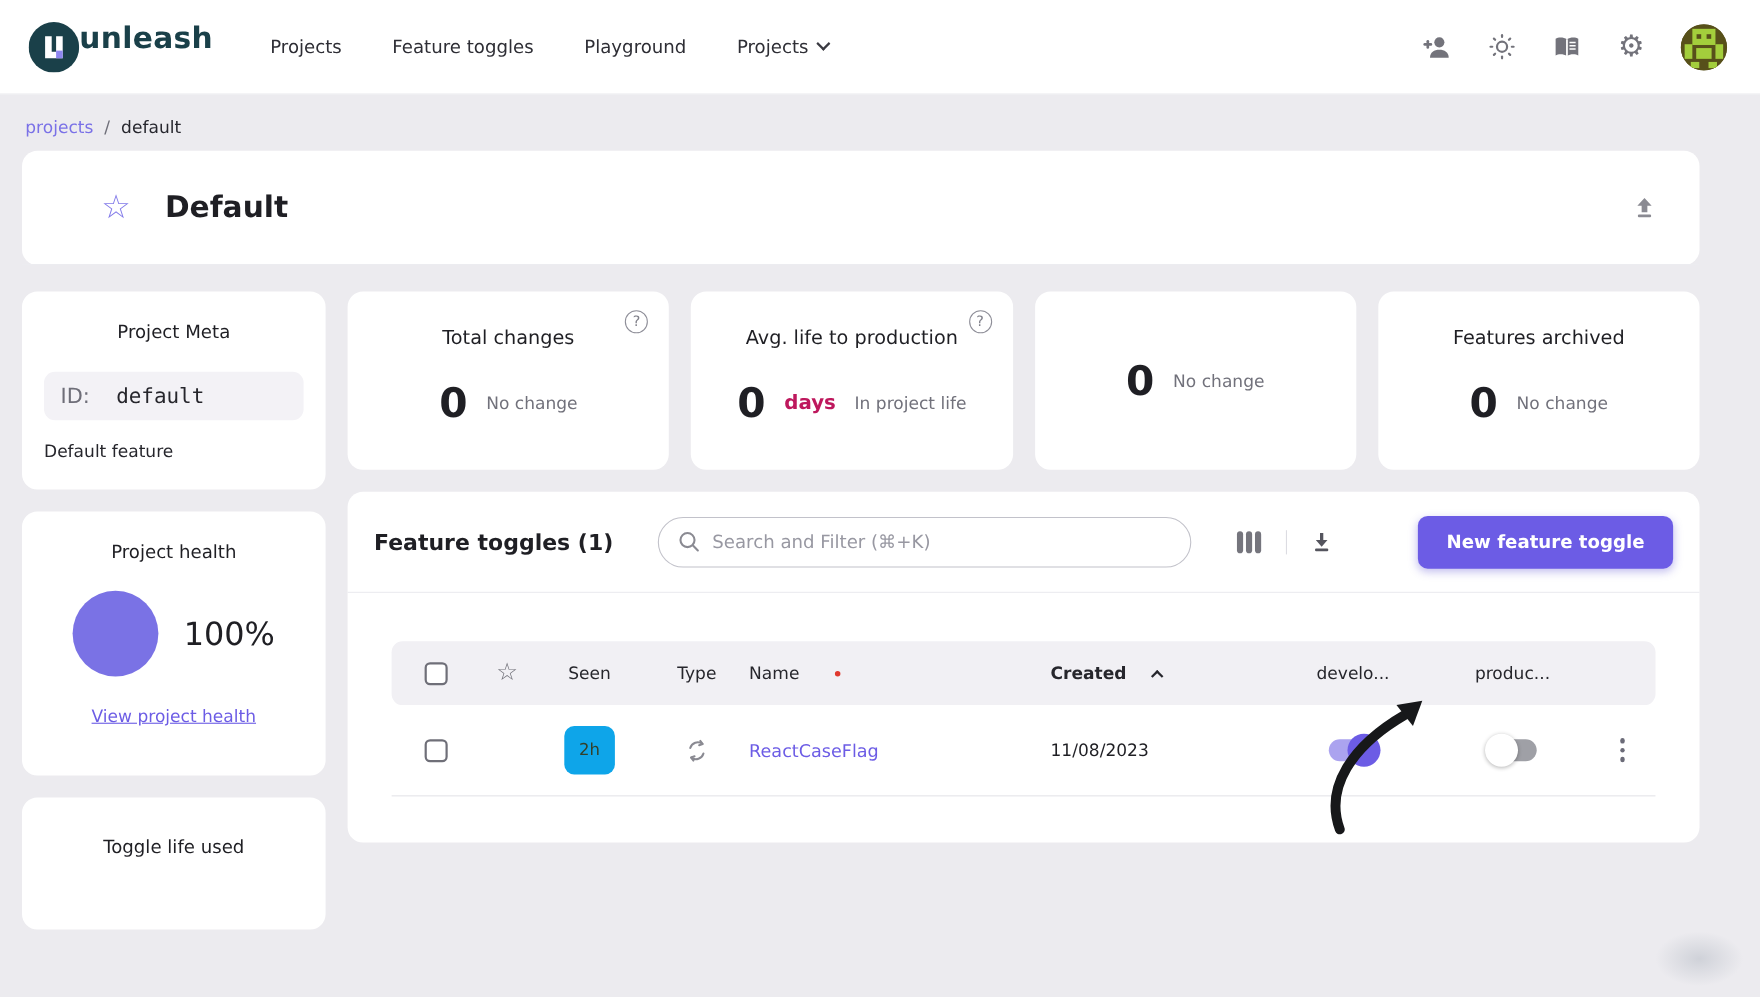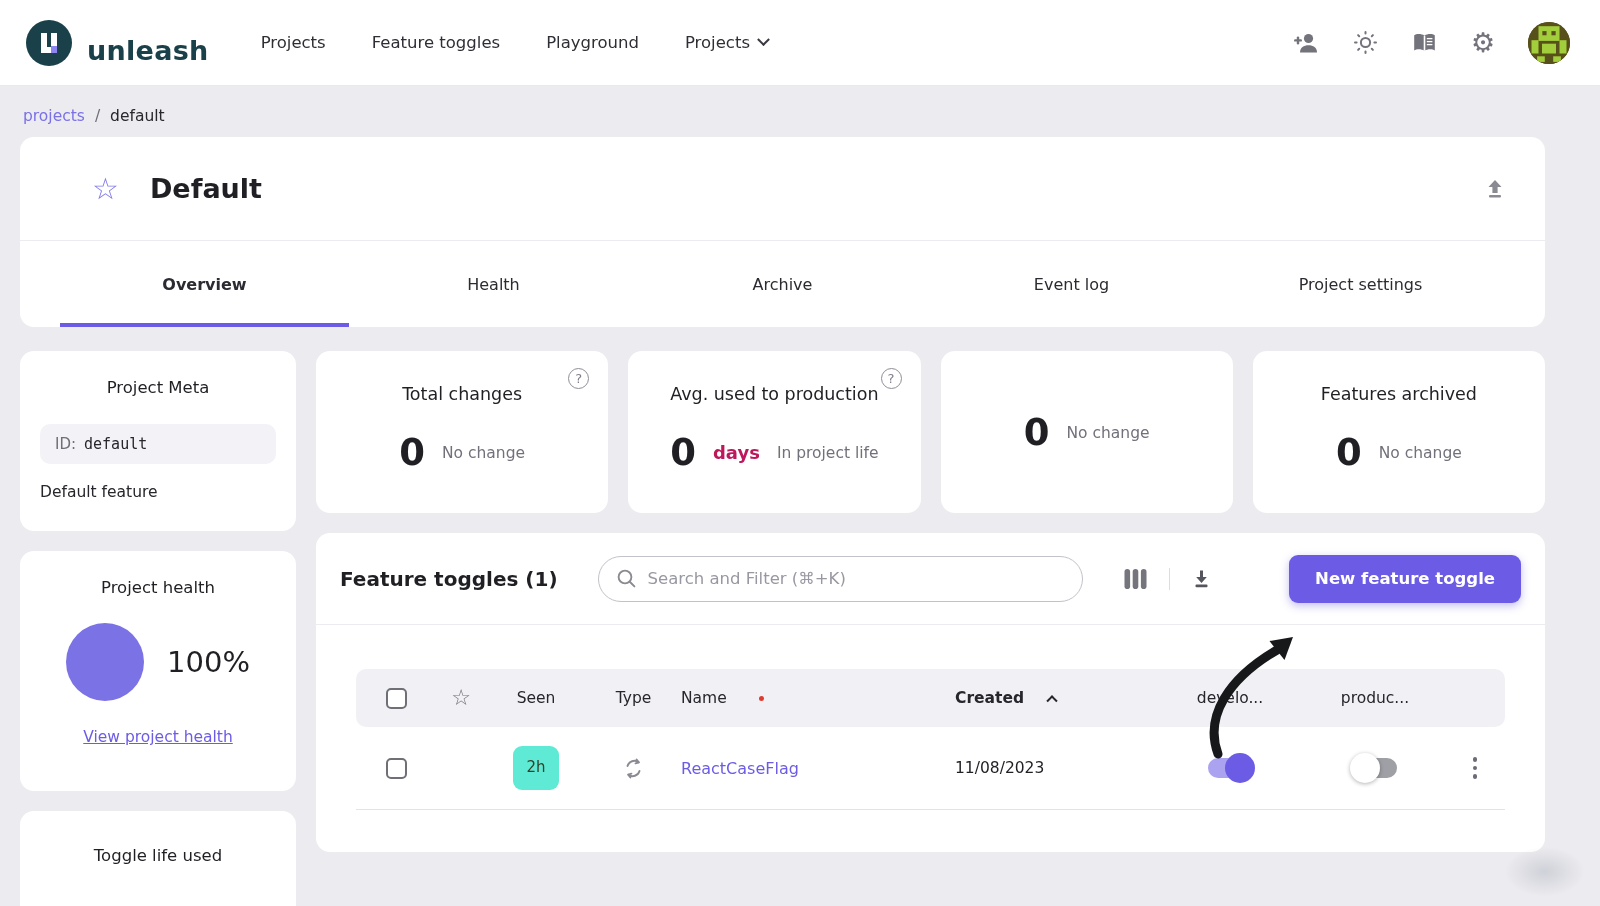--- a/index.html
+++ b/index.html
@@ -9,21 +9,21 @@
     background:#ECEBEF; color:#222126; position:relative;
   }
   .marble { position:absolute; right:0; bottom:0; width:460px; height:430px; pointer-events:none;
     background:
       radial-gradient(closest-side at 88% 92%, rgba(160,168,180,.38), transparent 72%),
       radial-gradient(closest-side at 55% 105%, rgba(188,195,205,.30), transparent 75%),
       radial-gradient(closest-side at 103% 55%, rgba(175,182,193,.26), transparent 70%);
   }
   
   .topnav { height:86px; background:#fff; display:flex; align-items:center; padding:0 30px 0 26px; border-bottom:1px solid #E9E9ED; position:relative; z-index:2; }
-  .brand { display:flex; align-items:flex-end; gap:15px; cursor:pointer; }
+  .brand { display:flex; align-items:flex-start; cursor:pointer; }
   .brand-name { font-size:27px; font-weight:bold; color:#1A4049; letter-spacing:.3px; }
   .nav-links { display:flex; gap:46px; margin-left:52px; font-size:16.5px; color:#2E2E35; }
   .nav-link { cursor:pointer; display:flex; align-items:center; gap:9px; }
   .chev-down { width:9px; height:9px; border-right:2px solid #3A3A42; border-bottom:2px solid #3A3A42; transform:rotate(45deg) translate(-2px,-2px); }
   .nav-right { margin-left:auto; display:flex; align-items:center; gap:31px; color:#73737B; }
   .nav-icon { display:flex; align-items:center; justify-content:center; width:28px; height:28px; cursor:pointer; }
   .gear-glyph { font-size:27px; line-height:1; color:#73737B; }
   .avatar { width:42px; height:42px; border-radius:50%; background:#57501A; overflow:hidden; display:flex; align-items:center; justify-content:center; cursor:pointer; }
   
   .breadcrumb { padding:21px 0 0 23px; font-size:15.5px; display:flex; gap:10px; }
@@ -42,21 +42,21 @@
   .hdr-divider { height:1px; background:#ECECF0; }
   .tabs { display:flex; padding:0 40px; height:86px; }
   .tab { flex:1; display:flex; align-items:center; justify-content:center; font-size:16px; color:#2B2B31; position:relative; cursor:pointer; }
   .tab.active { font-weight:bold; }
   .tab.active::after { content:""; position:absolute; left:0; right:0; bottom:0; height:4px; background:#6C5CE5; }
   
   .layout { display:flex; gap:20px; }
   .left-col { width:276px; flex-shrink:0; display:flex; flex-direction:column; gap:20px; }
   .meta-card { height:180px; padding:27px 20px 0; }
   .card-title { text-align:center; font-size:16.5px; color:#1F1F24; }
-  .id-pill { margin-top:27px; background:#F3F2F6; border-radius:10px; padding:11px 15px; font-size:15px; display:flex; gap:8px; align-items:center; }
+  .id-pill { margin-top:27px; background:#F3F2F6; border-radius:10px; padding:11px 15px; font-size:19px; display:flex; gap:24px; align-items:center; }
   .id-label { color:#6E6E78; }
   .id-value { font-family:"DejaVu Sans Mono","Liberation Mono",monospace; color:#26262C; }
   .meta-desc { margin-top:19px; font-size:15.5px; color:#26262C; }
   .health-card { height:240px; padding:27px 20px 0; display:flex; flex-direction:column; }
   .health-row { display:flex; align-items:center; justify-content:center; gap:23px; margin-top:26px; }
   .health-circle { width:78px; height:78px; border-radius:50%; background:#7A72E5; }
   .health-pct { font-size:29px; color:#1F1F24; }
   .health-link { margin-top:27px; text-align:center; font-size:15.5px; color:#6C5CE5; text-decoration:underline; cursor:pointer; }
   .types-card { height:120px; padding-top:35px; }
   .right-col { flex:1; min-width:0; display:flex; flex-direction:column; gap:20px; }
@@ -93,21 +93,21 @@
   .c5 { flex:1; display:flex; align-items:center; }
   .c6 { width:200px; display:flex; align-items:center; }
   .c7 { width:150px; display:flex; justify-content:center; }
   .c8 { width:140px; display:flex; justify-content:center; }
   .c9 { width:60px; display:flex; justify-content:center; }
   .checkbox { width:21px; height:21px; border:2px solid #6F6F78; border-radius:5px; background:#fff; cursor:pointer; }
   .th-star { font-size:22px; color:#73737B; cursor:pointer; line-height:1; }
   .red-dot { width:5px; height:5px; border-radius:50%; background:#E0392E; margin-left:32px; }
   .sorted { font-weight:bold; display:flex; align-items:center; gap:24px; cursor:pointer; }
   .caret-up { width:8px; height:8px; border-left:2px solid #26262C; border-top:2px solid #26262C; transform:rotate(45deg) translate(2px,2px); }
-  .seen-badge { background:#5eead4; color:#33402A; border-radius:9px; padding:12px 13px; font-size:15px; line-height:1.3; cursor:default; }
+  .seen-badge { background:#0ea5e9; color:#33402A; border-radius:9px; padding:12px 13px; font-size:15px; line-height:1.3; cursor:default; }
   .name-link { color:#6C5CE5; font-size:16px; cursor:pointer; }
   .created-date { color:#1F1F24; }
   .switch { width:44px; height:20px; border-radius:10px; position:relative; cursor:pointer; }
   .switch .knob { width:30px; height:30px; border-radius:50%; position:absolute; top:-5px; }
   .switch.on { background:#ABA3EF; }
   .switch.on .knob { background:#6C5CE5; right:-3px; }
   .switch.off { background:#9FA0A6; }
   .switch.off .knob { background:#fff; left:-3px; box-shadow:0 1px 4px rgba(0,0,0,.3); }
   .kebab { display:flex; flex-direction:column; gap:4px; cursor:pointer; padding:4px; }
   .kebab span { width:4.5px; height:4.5px; border-radius:50%; background:#6B6B78; }
@@ -201,27 +201,20 @@
       <span class="fav-star">☆</span>
       <h1 class="proj-title">Default</h1>
       <span class="upload-btn">
         <svg width="24" height="24" viewBox="0 0 24 24">
           <path d="M12 3 L18.5 10 H14.6 V16 H9.4 V10 H5.5 Z" fill="#8A8A92"></path>
           <rect x="6" y="18" width="12" height="2.6" rx="1" fill="#8A8A92"></rect>
         </svg>
       </span>
     </div>
     <div class="hdr-divider"></div>
-    <div class="tabs">
-      <div class="tab active">Overview</div>
-      <div class="tab">Health</div>
-      <div class="tab">Archive</div>
-      <div class="tab">Event log</div>
-      <div class="tab">Project settings</div>
-    </div>
   </section>
 
   <div class="layout">
 
     <aside class="left-col">
       <section class="card meta-card">
         <div class="card-title">Project Meta</div>
         <div class="id-pill">
           <span class="id-label">ID:</span>
           <span class="id-value">default</span>
@@ -248,21 +241,21 @@
         <section class="card stat-card">
           <span class="help-circle">?</span>
           <div class="stat-title">Total changes</div>
           <div class="stat-value-row">
             <span class="stat-value">0</span>
             <span class="stat-note">No change</span>
           </div>
         </section>
         <section class="card stat-card">
           <span class="help-circle">?</span>
-          <div class="stat-title">Avg. used to production</div>
+          <div class="stat-title">Avg. life to production</div>
           <div class="stat-value-row">
             <span class="stat-value">0</span>
             <span class="stat-unit">days</span>
             <span class="stat-note">In project life</span>
           </div>
         </section>
         <section class="card stat-card">
           <div class="stat-value-row">
             <span class="stat-value">0</span>
             <span class="stat-note">No change</span>

